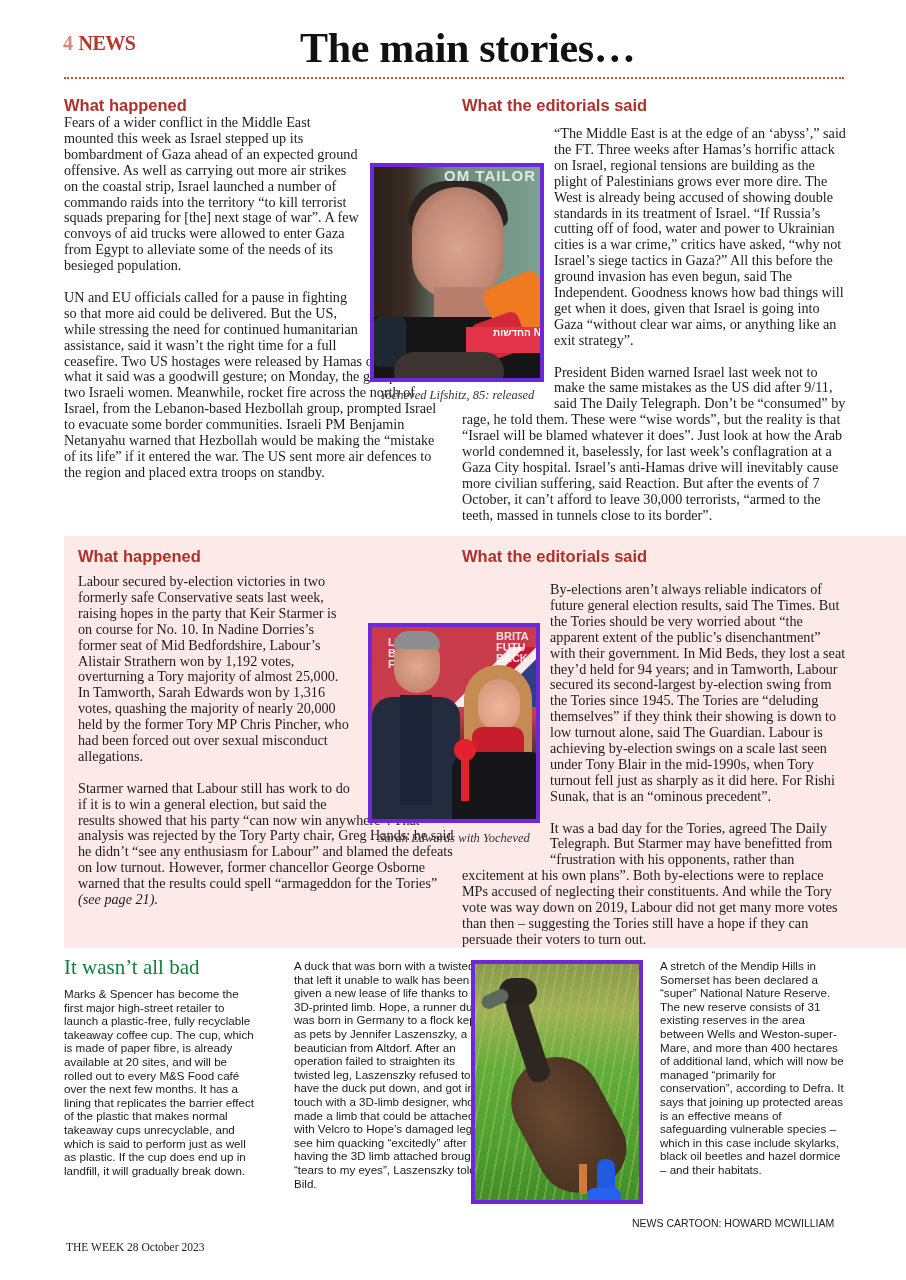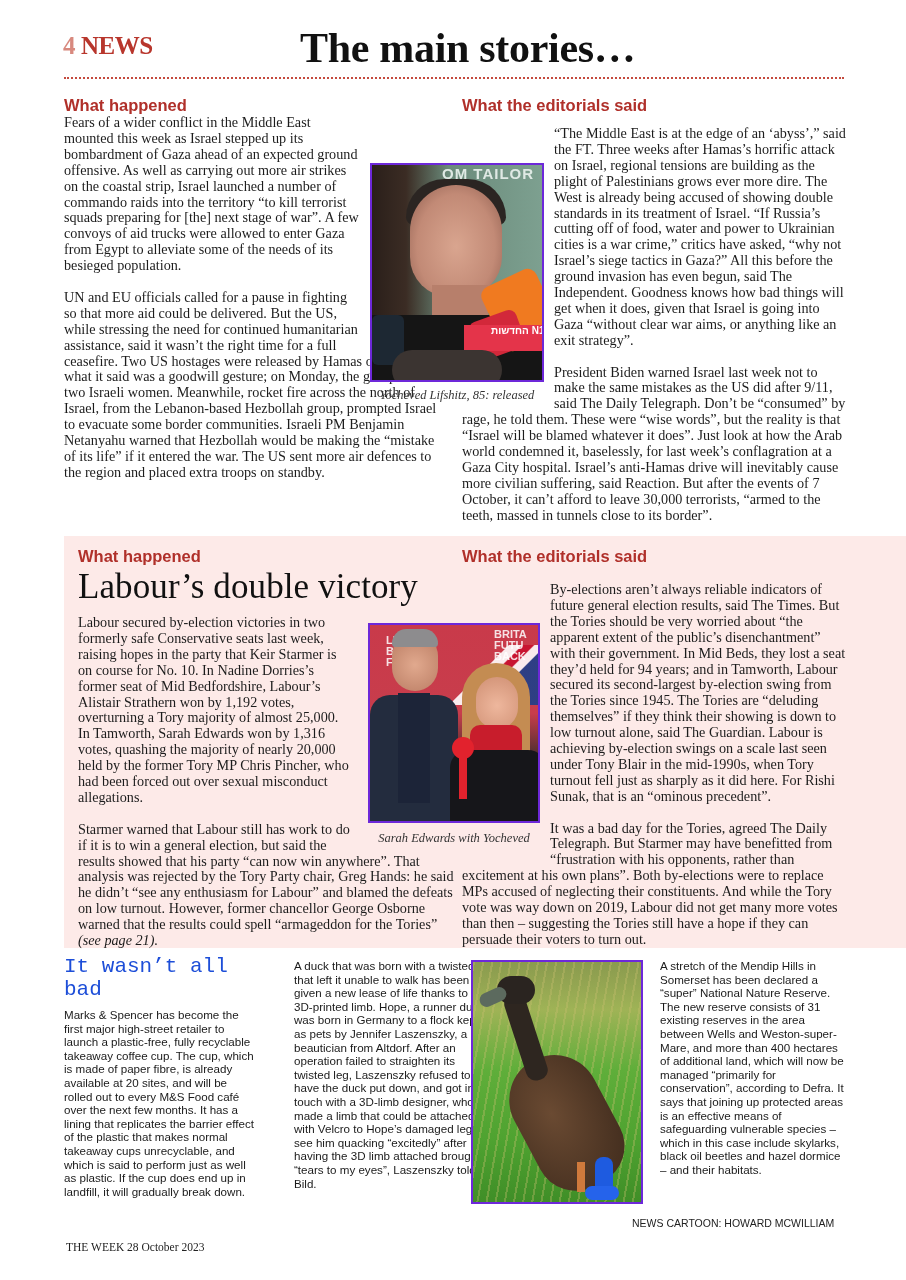--- a/index.html
+++ b/index.html
@@ -2,49 +2,49 @@
 <html><head>
 <meta charset="utf-8">
 <style>
   * { box-sizing: border-box; margin: 0; padding: 0; }
   html, body { width: 906px; height: 1280px; background: #ffffff; overflow: hidden; }
   body { position: relative; font-family: "Liberation Serif", serif; color: #1a1a1a; }
 
   .abs { position: absolute; }
 
   
-  .section-label { left: 63px; top: 32px; font-family: "Liberation Serif", serif; font-size: 25px; font-weight: bold; color: #b8362c; letter-spacing: -0.5px; }
+  .section-label { left: 63px; top: 32px; font-family: "Liberation Serif", serif; font-size: 20px; font-weight: bold; color: #b8362c; letter-spacing: -0.5px; }
   .section-label .num { color: #d8897e; margin-right: 6px; }
   .page-title { left: 300px; top: 24px; font-size: 42px; font-weight: bold; color: #111; letter-spacing: -0.3px; }
   .dotted-rule { left: 64px; top: 77px; width: 780px; height: 0; border-top: 2px dotted #c44a3e; }
 
   
   .kicker { font-family: "Liberation Sans", sans-serif; font-weight: bold; font-size: 16.5px; color: #b0302a; }
   .headline { font-family: "Liberation Serif", serif; font-size: 35px; color: #111; letter-spacing: 0.1px; }
 
   
   .body { font-family: "Liberation Serif", serif; font-size: 14.2px; line-height: 15.9px; color: #1c1c1c; }
   .body p { margin-bottom: 15.9px; }
   .body p:last-child { margin-bottom: 0; }
   .ital { font-style: italic; }
 
   .floatR { float: right; }
   .floatL { float: left; }
 
   
-  .photo { border: 2px solid #6d28d9; overflow: hidden; position: relative; }
+  .photo { border: 4px solid #6d28d9; overflow: hidden; position: relative; }
   .caption { font-family: "Liberation Serif", serif; font-style: italic; font-size: 12.5px; color: #333; text-align: center; margin-top: 6px; }
 
   
   .pink-box { left: 64px; top: 536px; width: 842px; height: 412px; background: #fdeae8; }
 
   
   .sans-body { font-family: "Liberation Sans", sans-serif; font-size: 11.6px; line-height: 13.6px; color: #1a1a1a; }
   .sans-bold { font-weight: normal; margin-left: 31px; }
-  .good-title { font-family: Liberation Mono, monospace; font-size: 21px; color: #1d4ed8; }
+  .good-title { font-family: Liberation Serif, serif; font-size: 21px; color: #15803d; }
 
   .footer-left { left: 66px; top: 1233px; font-family: "Liberation Serif", serif; font-size: 11.5px; color: #222; margin-top: 8px; }
   .footer-right { left: 632px; top: 1217px; font-family: "Liberation Sans", sans-serif; font-size: 10.5px; color: #222; }
 
   
   .p1-bg { position:absolute; inset:0; background: linear-gradient(90deg, #2a1f1a 0%, #3b2c24 20%, #6a8a7a 45%, #7da090 100%); }
   .p1-banner { position:absolute; left:70px; top:0; width:120px; height:28px; color:#dfe9e4; font-family:"Liberation Sans",sans-serif; font-weight:bold; font-size:15px; letter-spacing:1px; }
   .p1-head { position:absolute; left:38px; top:20px; width:92px; height:112px; border-radius:46px 46px 40px 40px; background: radial-gradient(ellipse at 50% 55%, #d9a58f 0%, #c28a76 60%, #8a5a4c 100%); }
   .p1-hair { position:absolute; left:34px; top:14px; width:100px; height:46px; border-radius:50px 50px 10px 10px; background:#2b2522; }
   .p1-neck { position:absolute; left:60px; top:120px; width:56px; height:40px; background:#b77f6b; }
@@ -122,21 +122,20 @@
     <div class="floatL" style="width:92px; height:243px; margin-top:32px;"></div>
     <p>“The Middle East is at the edge of an ‘abyss’,” said the FT. Three weeks after Hamas’s horrific attack on Israel, regional tensions are building as the plight of Palestinians grows ever more dire. The West is already being accused of showing double standards in its treatment of Israel. “If Russia’s cutting off of food, water and power to Ukrainian cities is a war crime,” critics have asked, “why not Israel’s siege tactics in Gaza?” All this before the ground invasion has even begun, said The Independent. Goodness knows how bad things will get when it does, given that Israel is going into Gaza “without clear war aims, or anything like an exit strategy”.</p>
     <p>President Biden warned Israel last week not to make the same mistakes as the US did after 9/11, said The Daily Telegraph. Don’t be “consumed” by rage, he told them. These were “wise words”, but the reality is that “Israel will be blamed whatever it does”. Just look at how the Arab world condemned it, baselessly, for last week’s conflagration at a Gaza City hospital. Israel’s anti-Hamas drive will inevitably cause more civilian suffering, said Reaction. But after the events of 7 October, it can’t afford to leave 30,000 terrorists, “armed to the teeth, massed in tunnels close to its border”.</p>
   </div>
 </div>
 
 <div class="abs pink-box"></div>
 
 <div class="abs" style="left:78px; top:547px; width:378px;">
   <div class="kicker">What happened</div>
-  <div class="headline" style="margin-top:1px; line-height:40px;">Labour’s double victory</div>
   <div class="body" style="margin-top:8px;">
     <div class="floatR" style="width:104px; height:238px;"></div>
     <p>Labour secured by-election victories in two formerly safe Conservative seats last week, raising hopes in the party that Keir Starmer is on course for No. 10. In Nadine Dorries’s former seat of Mid Bedfordshire, Labour’s Alistair Strathern won by 1,192 votes, overturning a Tory majority of almost 25,000. In Tamworth, Sarah Edwards won by 1,316 votes, quashing the majority of nearly 20,000 held by the former Tory MP Chris Pincher, who had been forced out over sexual misconduct allegations.</p>
     <p><span>Starmer warned that Labour still has work to do if it is to win a general election, but said the results showed that his party “can now win anywhere”. That analysis was rejected by the Tory Party chair, Greg Hands: he said he didn’t “see any enthusiasm for Labour” and blamed the defeats on low turnout. However, former chancellor George Osborne warned that the results could spell “armageddon for the Tories”</span> <span class="ital">(see page 21).</span></p>
   </div>
 </div>
 
 <div class="abs" style="left:368px; top:623px; width:172px;">
   <div class="photo" style="width:172px; height:200px;">
     <div class="p2-bg"></div>

